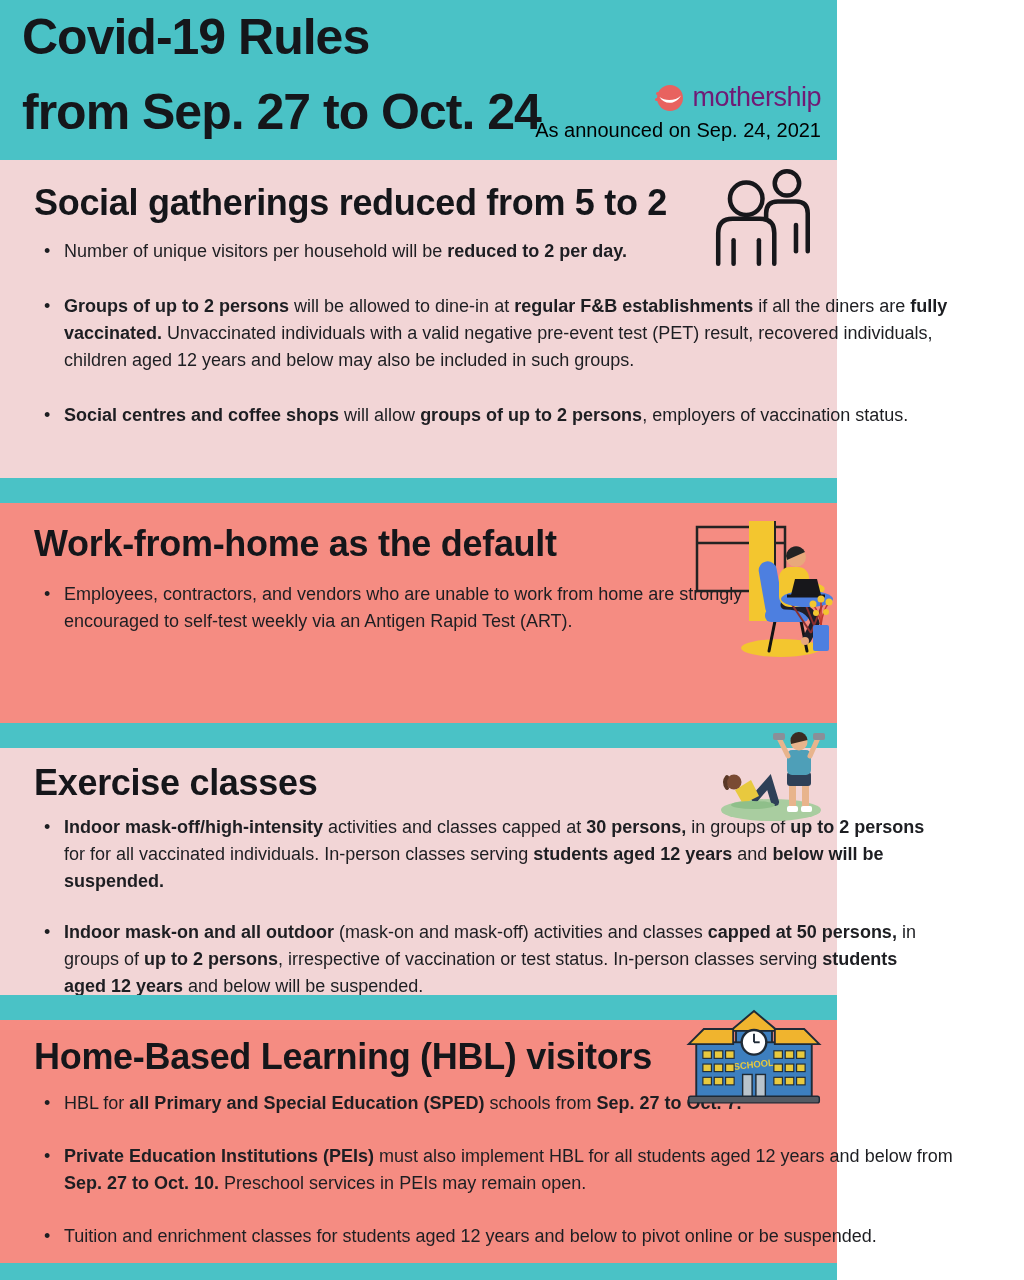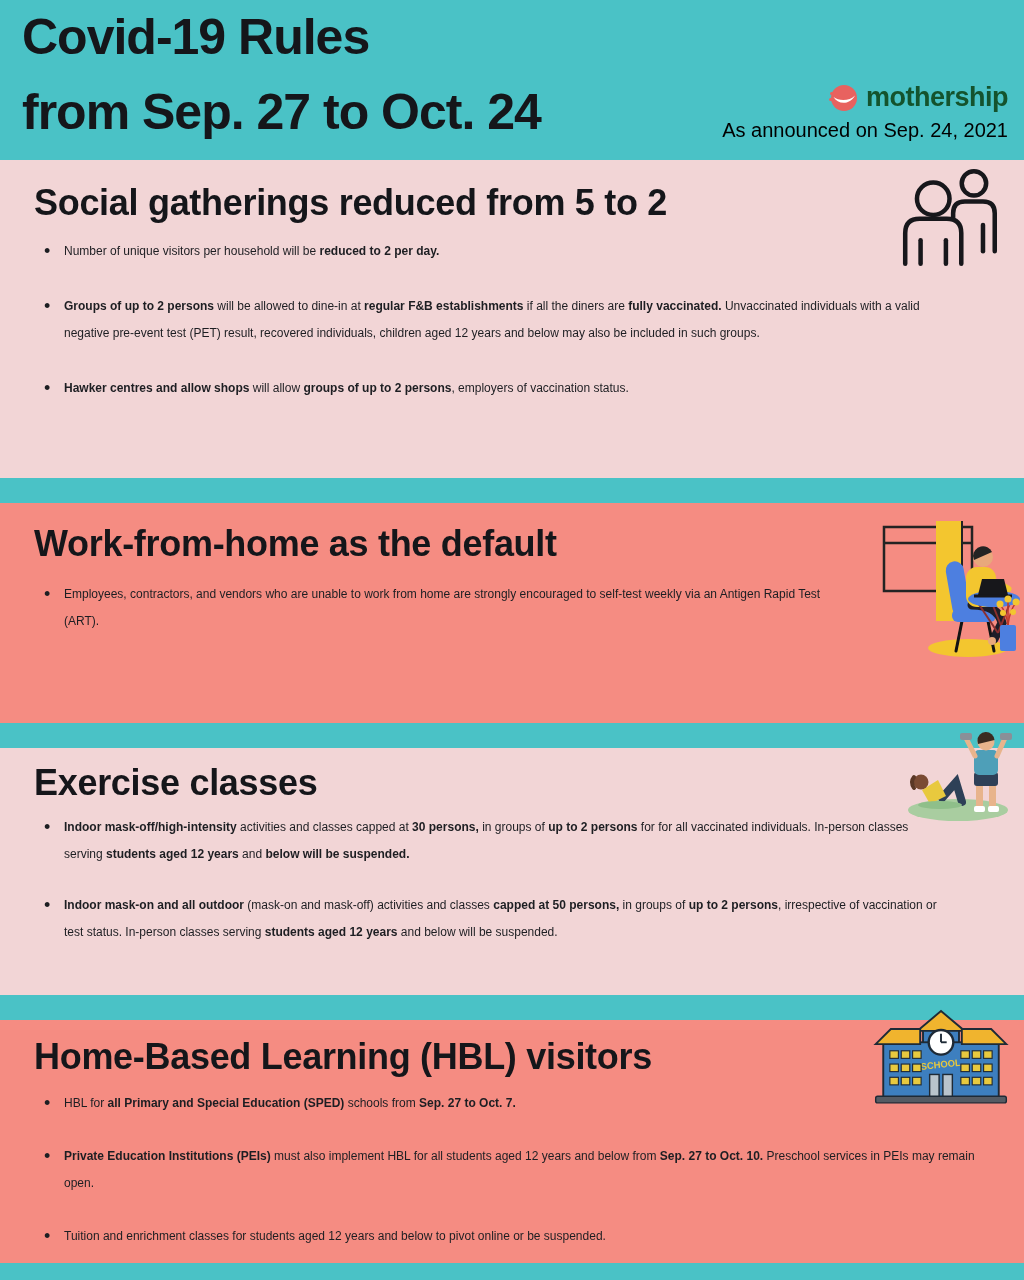--- a/index.html
+++ b/index.html
@@ -1,37 +1,37 @@
 <!DOCTYPE html>
 <html><head>
 <meta charset="utf-8">
 <style>
   * { margin:0; padding:0; box-sizing:border-box; }
   body { width:1024px; height:1280px; font-family:"Liberation Sans", sans-serif; }
-  .page { width:1024px; height:1280px; display:flex; flex-direction:column; background:#F2D5D6; }
+  .page { width:837px; height:1280px; display:flex; flex-direction:column; background:#F2D5D6; }
 
   .band { background:#4AC2C6; flex:0 0 auto; }
 
   
   .header { height:160px; background:#4AC2C6; position:relative; flex:0 0 auto; }
   .title-line { position:absolute; left:22px; font-size:50px; font-weight:bold; color:#15161A; letter-spacing:-1px; }
   .title-line.l1 { top:8px; }
   .title-line.l2 { top:83px; }
   .brand { position:absolute; right:16px; top:82px; text-align:right; }
   .brand-row { display:flex; align-items:center; justify-content:flex-end; gap:7px; }
-  .brand-name { font-size:27px; font-weight:bold; color:#14532d; letter-spacing:-0.5px; }
+  .brand-name { font-size:27px; font-weight:normal; color:#701a75; letter-spacing:-0.5px; }
   .announced { margin-top:6px; font-size:20px; color:#000000; }
 
   
   .sec { position:relative; padding-left:34px; padding-right:20px; overflow:visible; flex:0 0 auto; }
   .pink { background:#F2D5D6; }
   .salmon { background:#F58C82; }
   .sec h2 { font-size:36px; font-weight:bold; color:#15161A; letter-spacing:-0.3px; }
   .bullets { list-style:none; }
-  .bullet { position:relative; padding-left:30px; font-size:12px; line-height:27px; color:#1D1E22; }
+  .bullet { position:relative; padding-left:30px; font-size:18px; line-height:27px; color:#1D1E22; }
   .bullet::before { content:"\2022"; position:absolute; left:10px; top:0; font-size:18px; color:#1D1E22; }
   .b { font-weight:bold; }
 
   
   #sec-social { height:318px; }
   #sec-social h2 { padding-top:22px; margin-bottom:14px; }
   #sec-social .bullets { width:915px; }
   #sec-social .bullet { margin-bottom:28px; }
 
   #sec-wfh { height:220px; }
@@ -78,21 +78,21 @@
       </div>
       <div class="announced">As announced on Sep. 24, 2021</div>
     </div>
   </div>
 
   <div class="sec pink" id="sec-social">
     <h2>Social gatherings reduced from 5 to 2</h2>
     <ul class="bullets">
       <li class="bullet"><span>Number of unique visitors per household will be </span><span class="b">reduced to 2 per day.</span></li>
       <li class="bullet"><span class="b">Groups of up to 2 persons</span><span> will be allowed to dine-in at </span><span class="b">regular F&amp;B establishments</span><span> if all the diners are </span><span class="b">fully vaccinated.</span><span> Unvaccinated individuals with a valid negative pre-event test (PET) result, recovered individuals, children aged 12 years and below may also be included in such groups.</span></li>
-      <li class="bullet"><span class="b">Hawker centres and allow shops</span><span> will allow </span><span class="b">groups of up to 2 persons</span><span>, employers of vaccination status.</span></li>
+      <li class="bullet"><span class="b">Social centres and coffee shops</span><span> will allow </span><span class="b">groups of up to 2 persons</span><span>, employers of vaccination status.</span></li>
     </ul>
     <svg class="art people" width="118" height="104" viewBox="0 0 130 115">
       <g stroke="#17171B" stroke-width="5" fill="none" stroke-linecap="round">
         <circle cx="97" cy="17" r="13.5"></circle>
         <path d="M74 92 V50 Q74 37 87 37 H107 Q120 37 120 50 V92"></path>
         <path d="M107 63 V92"></path>
         <circle cx="52" cy="34" r="18" fill="#F2D5D6"></circle>
         <path d="M21 106 V72 Q21 56 37 56 H67 Q83 56 83 72 V106" fill="#F2D5D6"></path>
         <path d="M38 80 V106"></path>
         <path d="M66 80 V106"></path>

